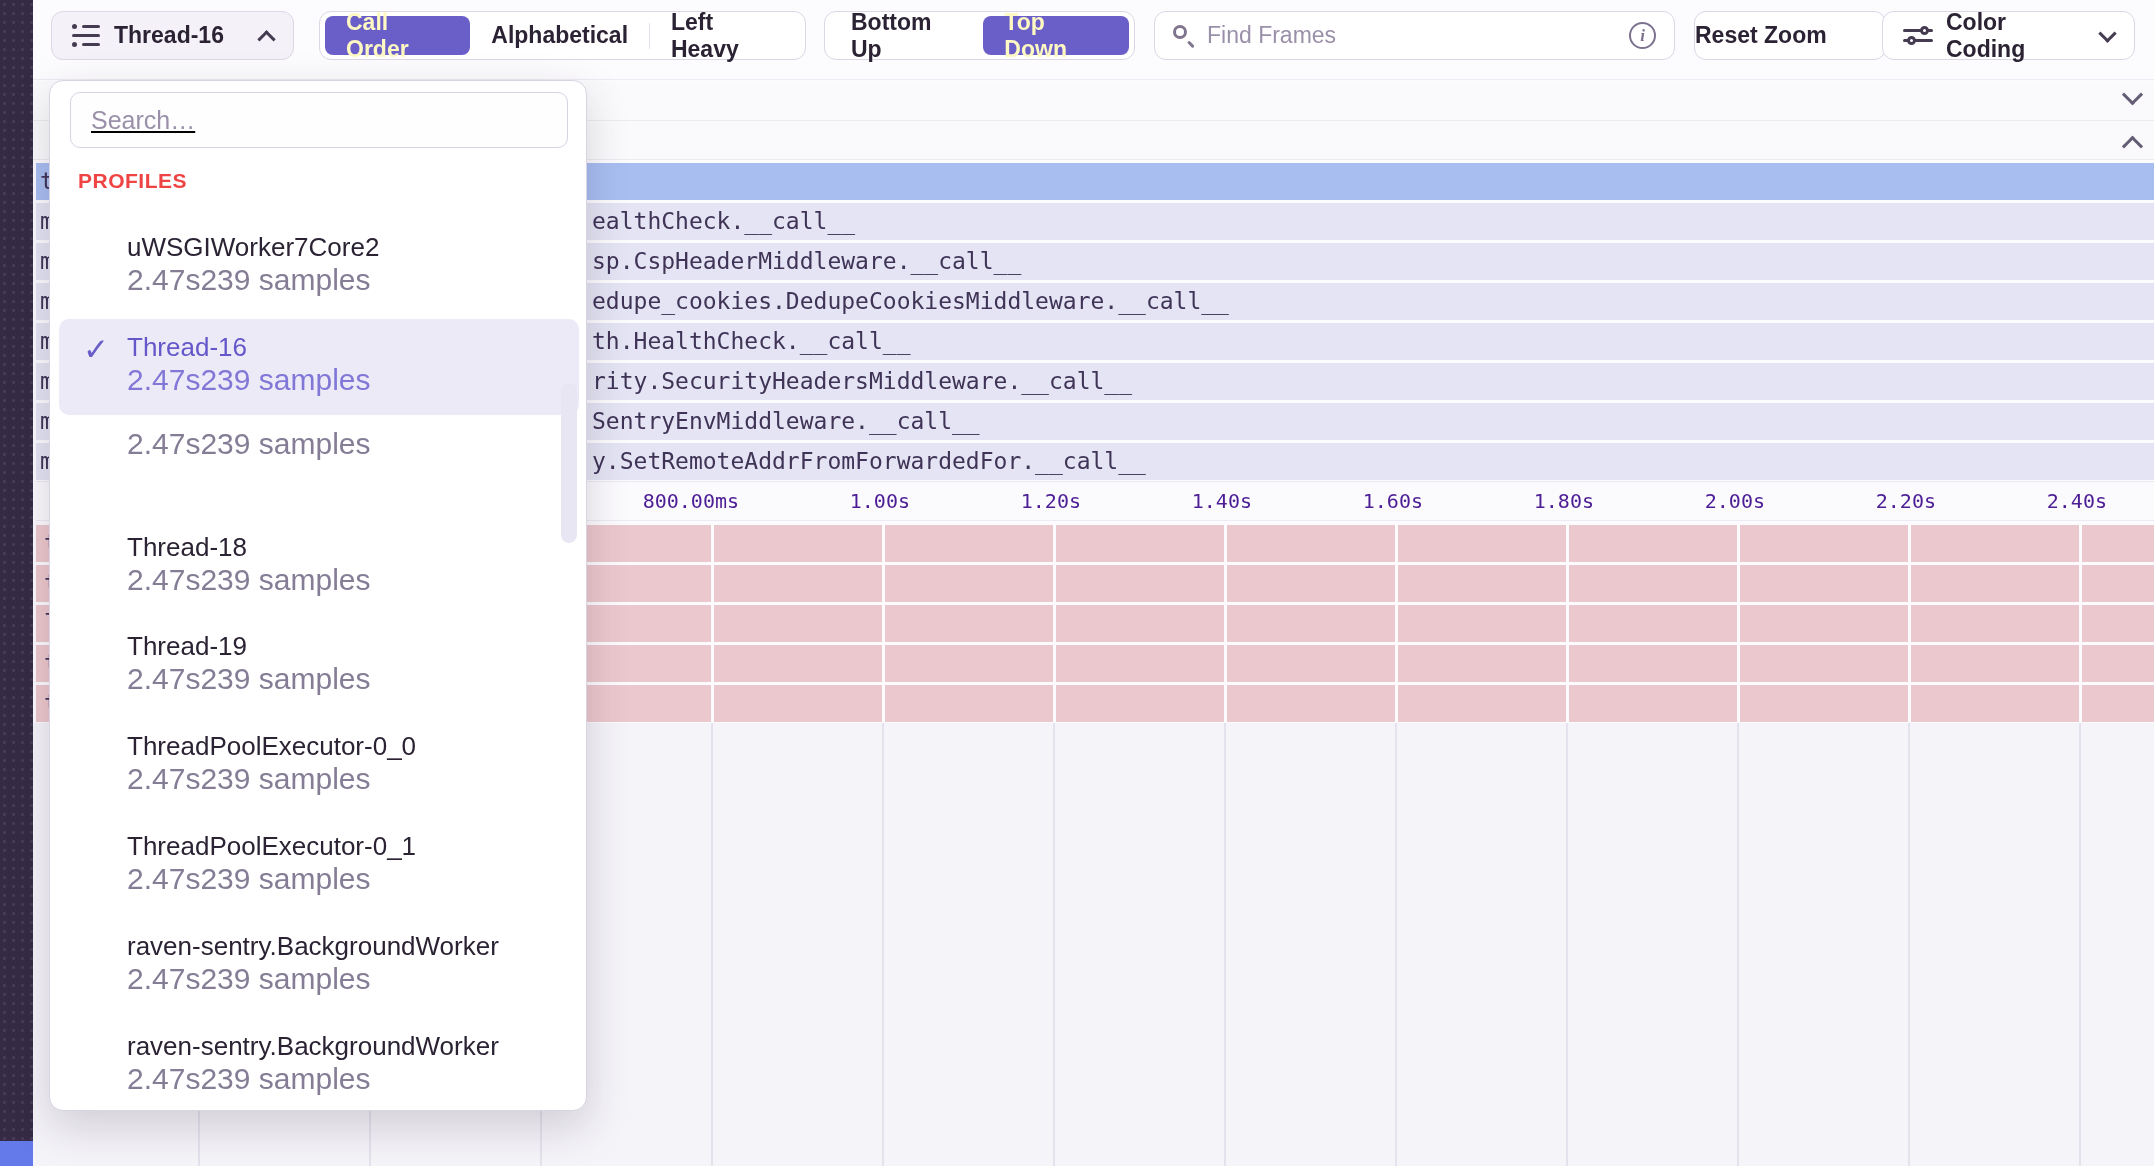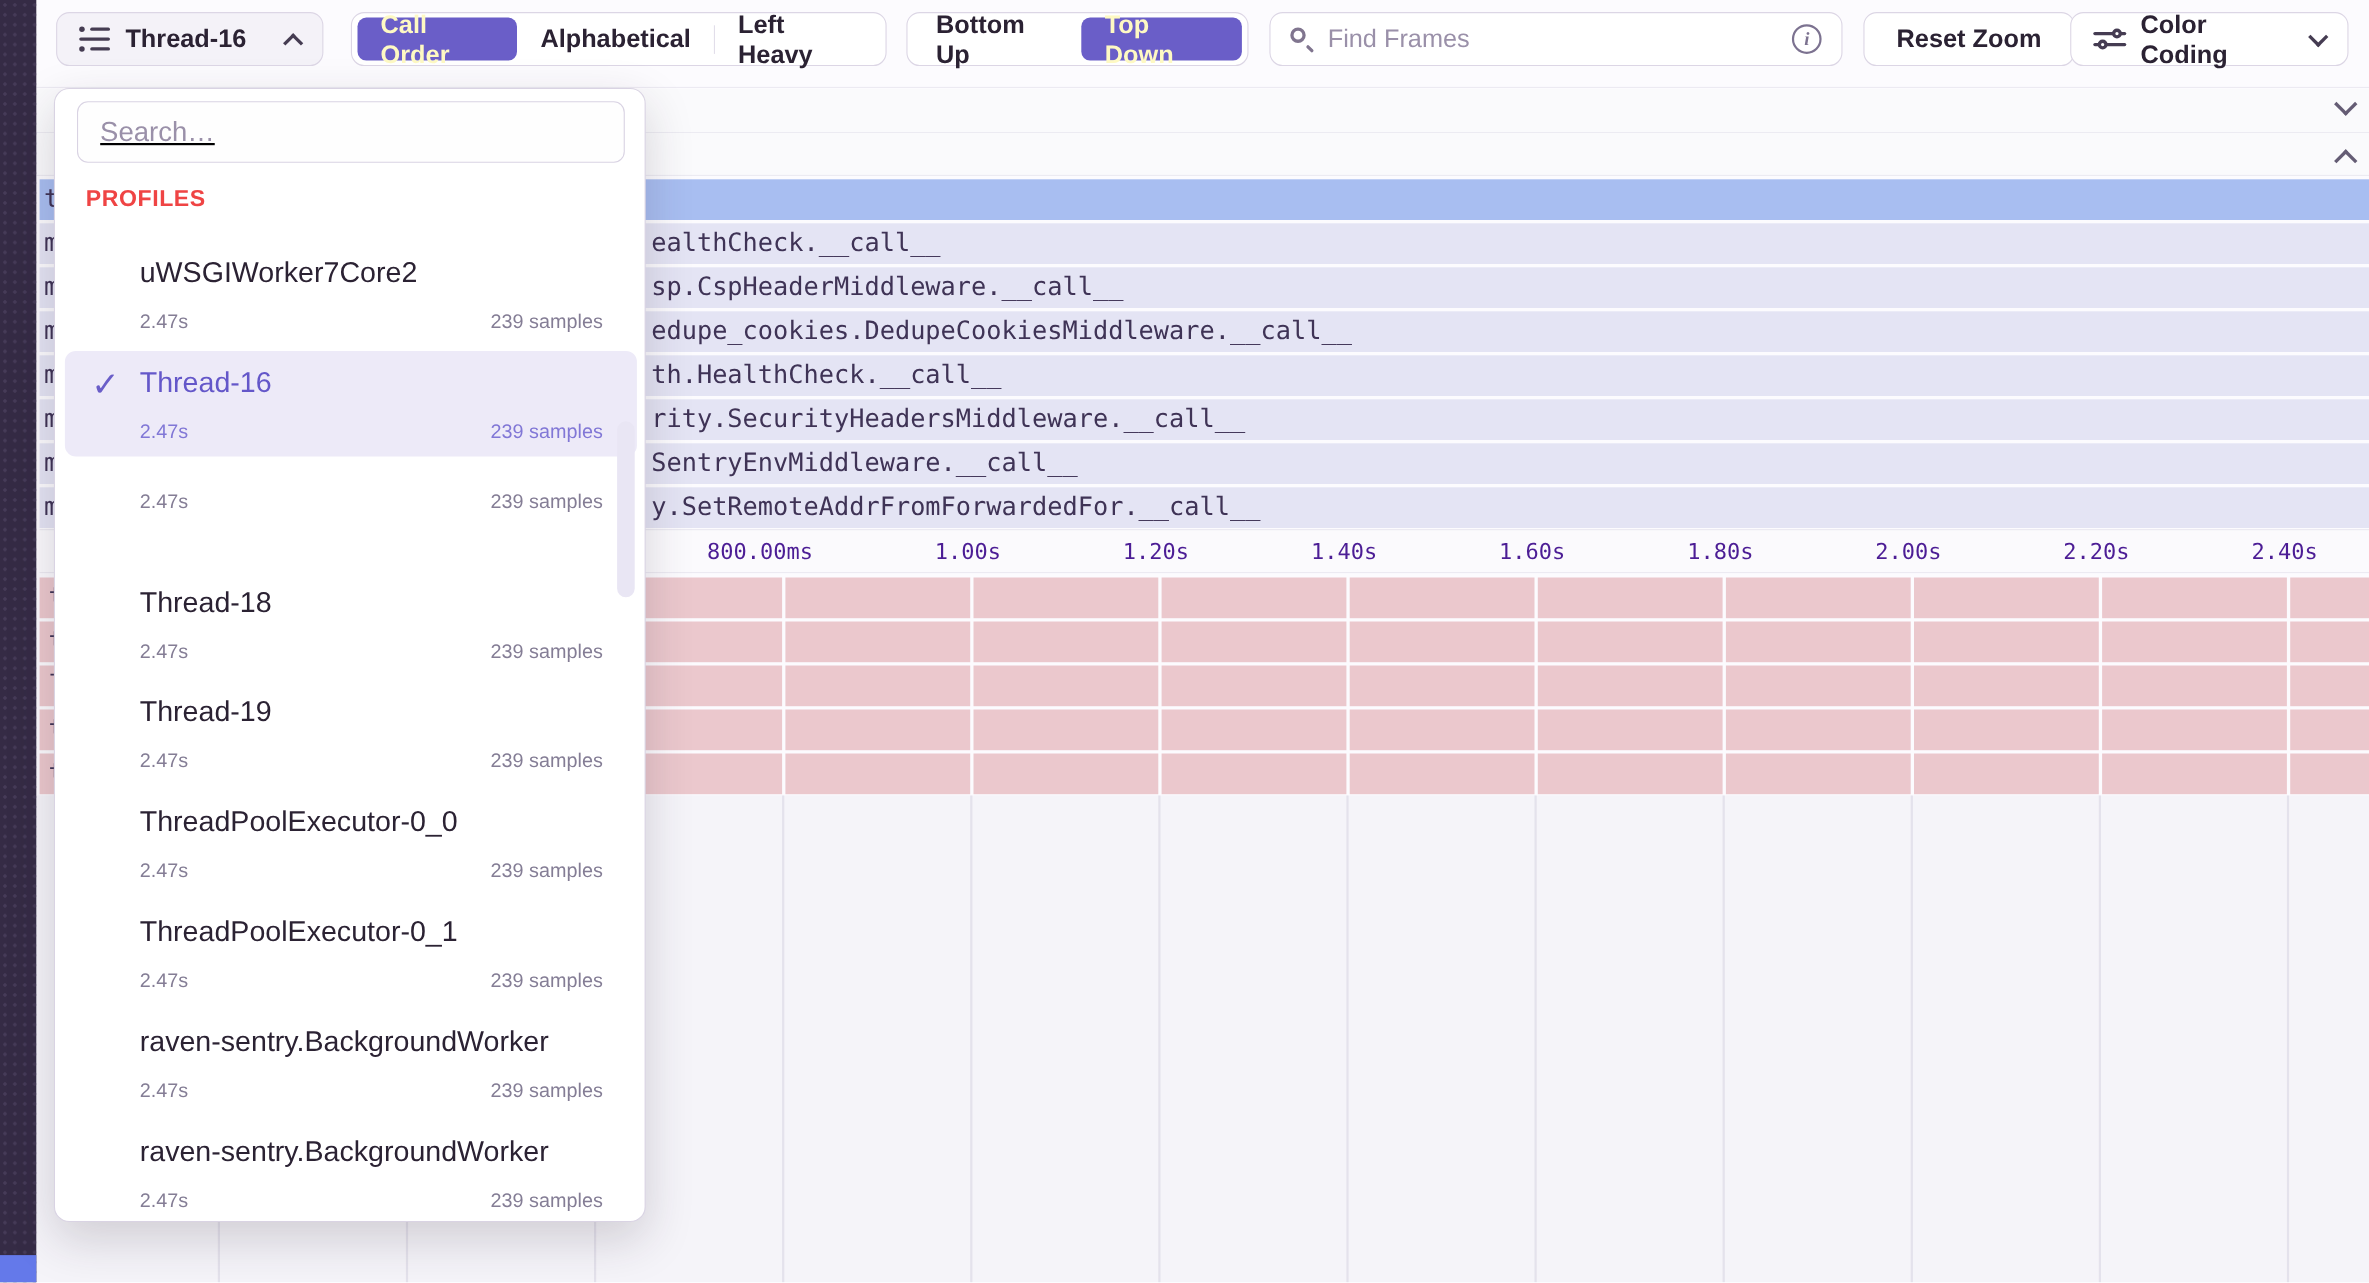--- a/index.html
+++ b/index.html
@@ -35,21 +35,21 @@
 
   .find-input { left:1121px; width:521px; padding:0 18px; gap:12px; font-weight:400; }
   .search-glyph { position:relative; width:22px; height:22px; flex:0 0 auto; }
   .search-glyph .lens { position:absolute; left:0; top:0; width:14px; height:14px; border:3px solid #80758f; border-radius:50%; }
   .search-glyph .handle { position:absolute; left:15px; top:15px; width:8px; height:3px; background:#80758f; border-radius:2px; transform:rotate(45deg); transform-origin:left center; }
   .find-input input { border:none; outline:none; background:transparent; flex:1; font-size:23px; color:#2b2233; font-family:"Liberation Sans",sans-serif; }
   .find-input input::placeholder { color:#9a90a9; }
   .info-glyph { width:27px; height:27px; border:2px solid #7c7290; border-radius:50%; color:#7c7290; font-size:17px; font-weight:700;
     display:flex; align-items:center; justify-content:center; font-family:"Liberation Serif",serif; font-style:italic; flex:0 0 auto; }
 
-  .reset-btn { left:1661px; width:192px; justify-content:center; }
+  .reset-btn { left:1661px; width:192px; }
   .color-btn { left:1849px; width:253px; padding:0 20px; gap:13px; }
   .sliders-icon { position:relative; width:30px; height:24px; flex:0 0 auto; }
   .sliders-icon .ln { position:absolute; left:0; width:30px; height:3px; background:#453c52; border-radius:2px; }
   .sliders-icon .ln1 { top:5px; } .sliders-icon .ln2 { top:15px; }
   .sliders-icon .kn { position:absolute; width:9px; height:9px; border:3px solid #453c52; border-radius:50%; background:#fff; }
   .sliders-icon .kn1 { top:2px; left:17px; } .sliders-icon .kn2 { top:12px; left:4px; }
   .color-btn .chev-wrap { margin-left:auto; }
 
   
   .panel-bar { position:absolute; left:33px; width:2121px; background:#fafafc; border-bottom:1px solid #ecebf2; z-index:1; }
@@ -86,21 +86,21 @@
   .dd-search { position:absolute; left:20px; top:11px; width:498px; height:56px; border:1px solid #d9d3e3; border-radius:10px;
     background:#fefefe; display:flex; align-items:center; padding:0 20px;text-decoration:underline; }
   .dd-search input { border:none; outline:none; background:transparent; width:100%; font-size:25px; color:#2b2233; font-family:"Liberation Sans",sans-serif; }
   .dd-search input::placeholder { color:#9a90a9; }
   .dd-section { position:absolute; left:28px; top:88px; font-size:21px; font-weight:700; letter-spacing:0.5px; color:#ef4444; }
   .dd-item { position:absolute; left:9px; width:520px; height:96px; border-radius:10px; padding:10px 31px 0 68px; cursor:pointer; }
   .dd-item.selected { background:#edeaf8; }
   .dd-item .check { position:absolute; left:24px; top:12px; font-size:31px; color:#6a5ec8; }
   .dd-name { font-size:26px; color:#2b2233; line-height:36px; white-space:nowrap; }
   .dd-item.selected .dd-name { color:#6457c9; }
-  .dd-sub { display:flex; justify-content:space-between; margin-top:12px; font-size:18px; color:#847d95; line-height:30px; }
+  .dd-sub { display:flex; margin-top:0; font-size:30px; color:#847d95; line-height:30px; }
   .dd-item.selected .dd-sub { color:#8177d6; }
   .dd-thumb { position:absolute; right:9px; top:302px; width:16px; height:160px; background:#e9e6f4; border-radius:8px; }
 </style>
 </head>
 <body>
 
 <div class="root">
 
   <div class="lower-bg"></div>
   <div class="grid-g" style="left:198px"></div>

